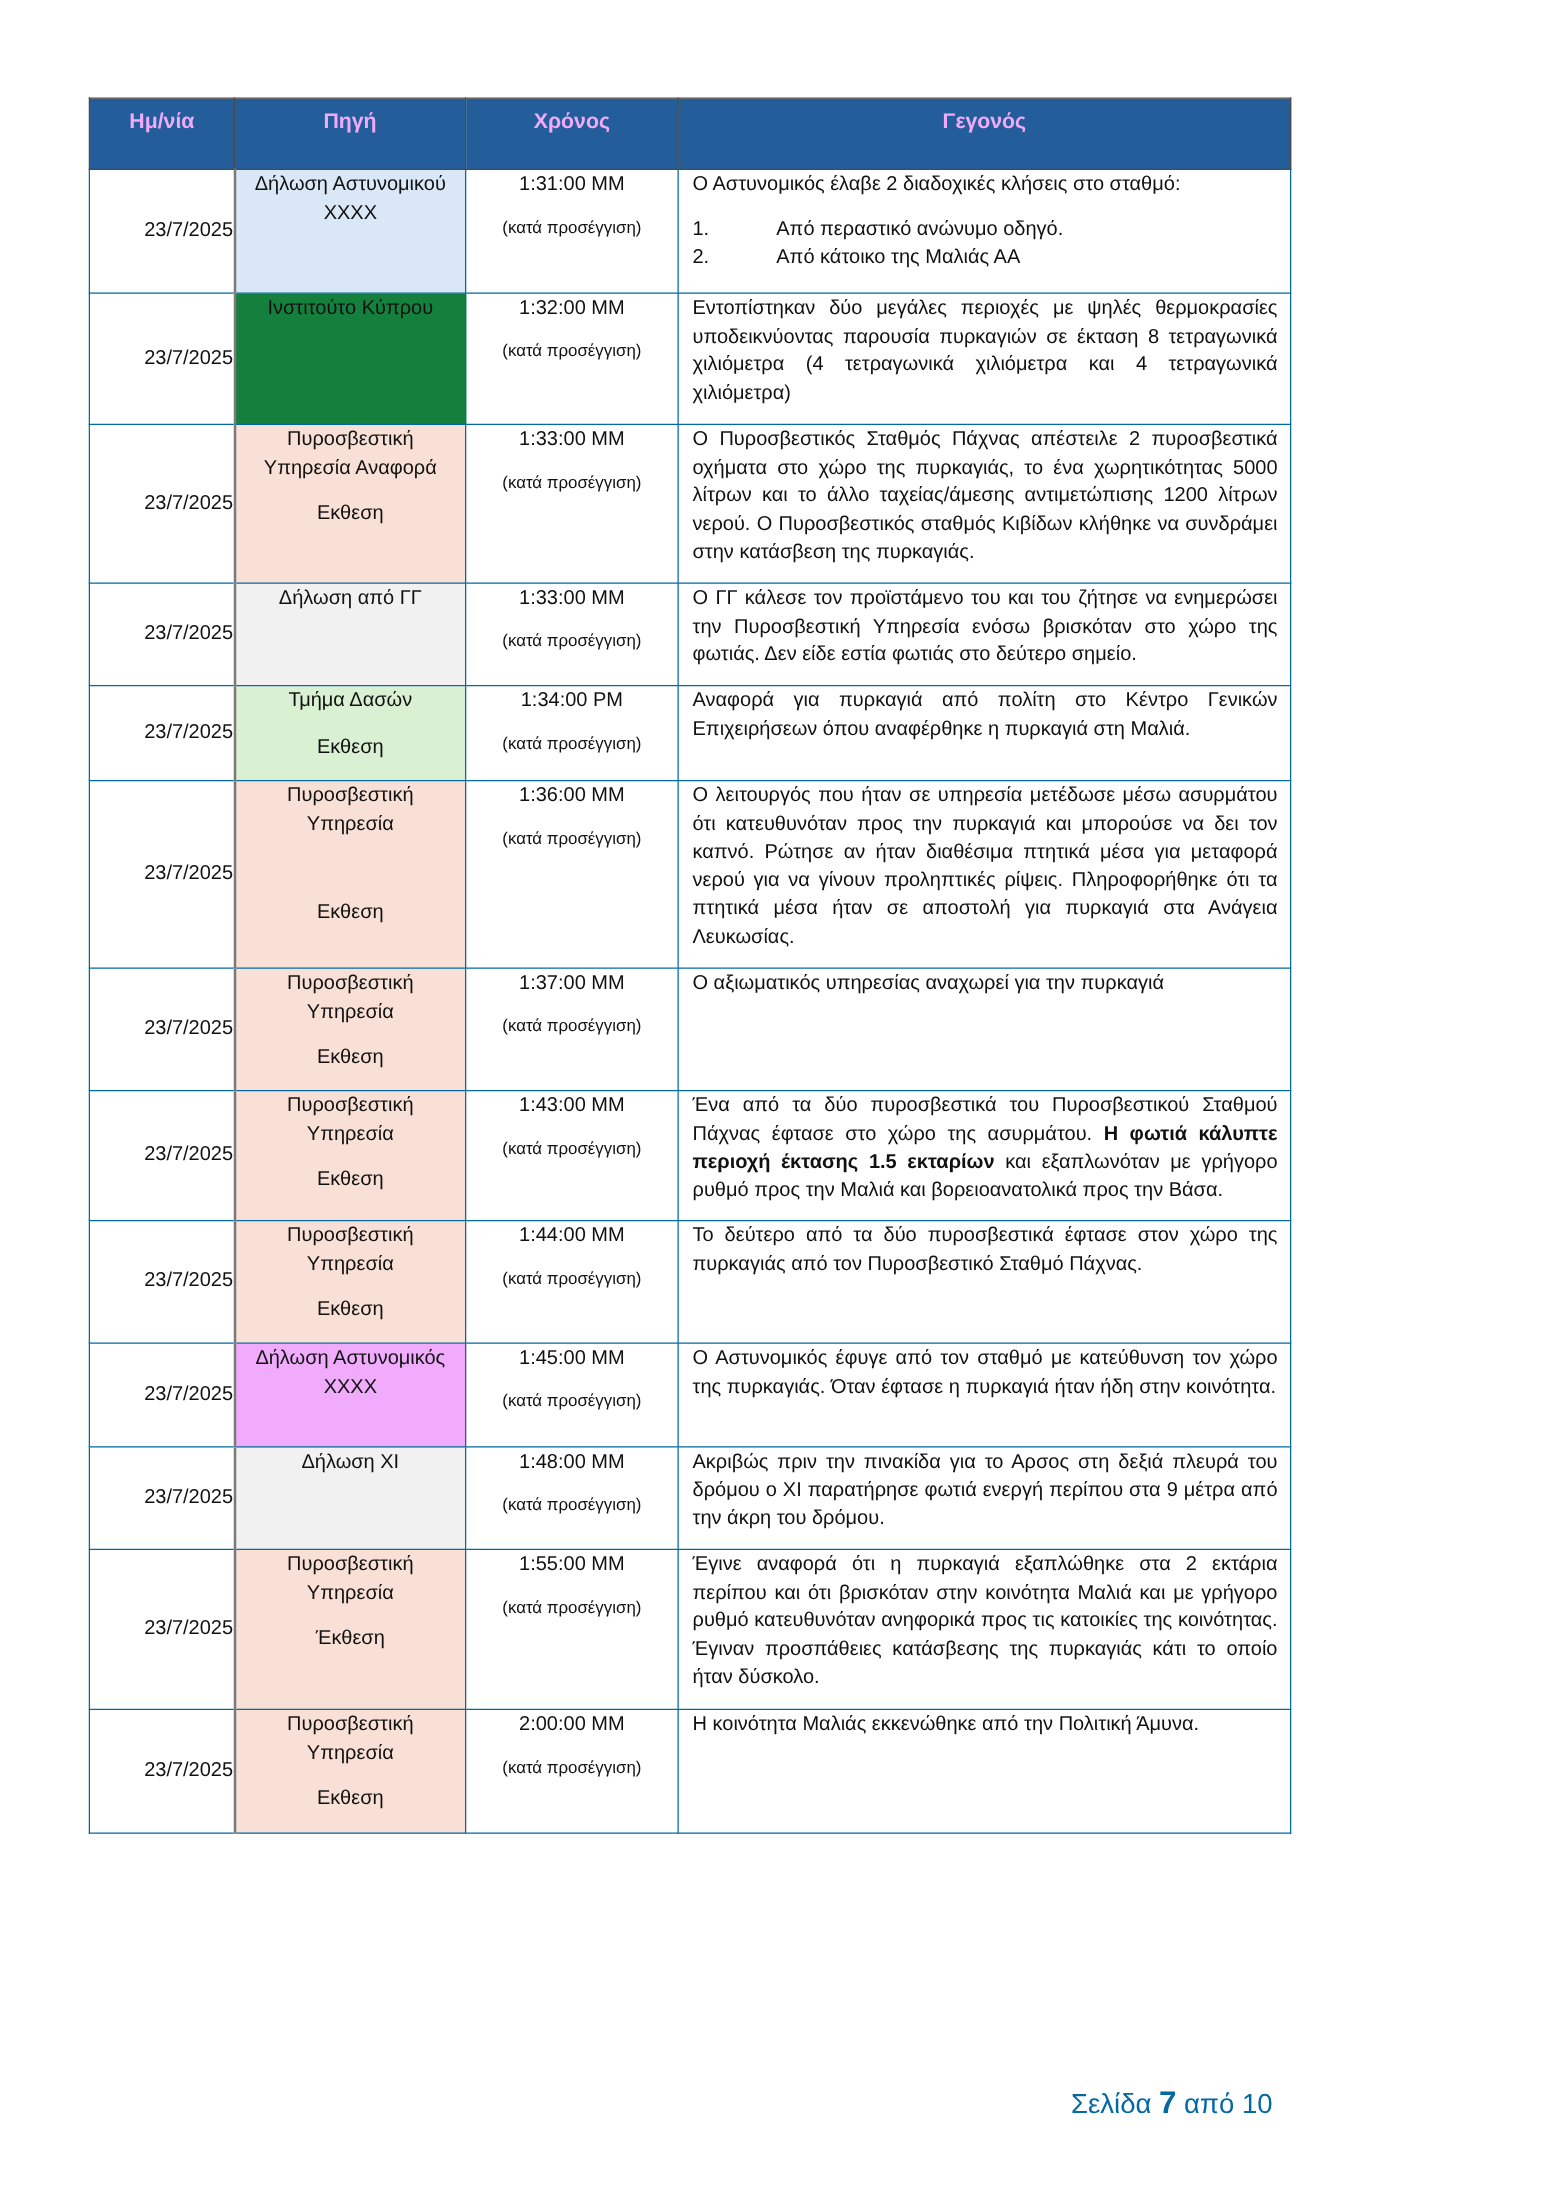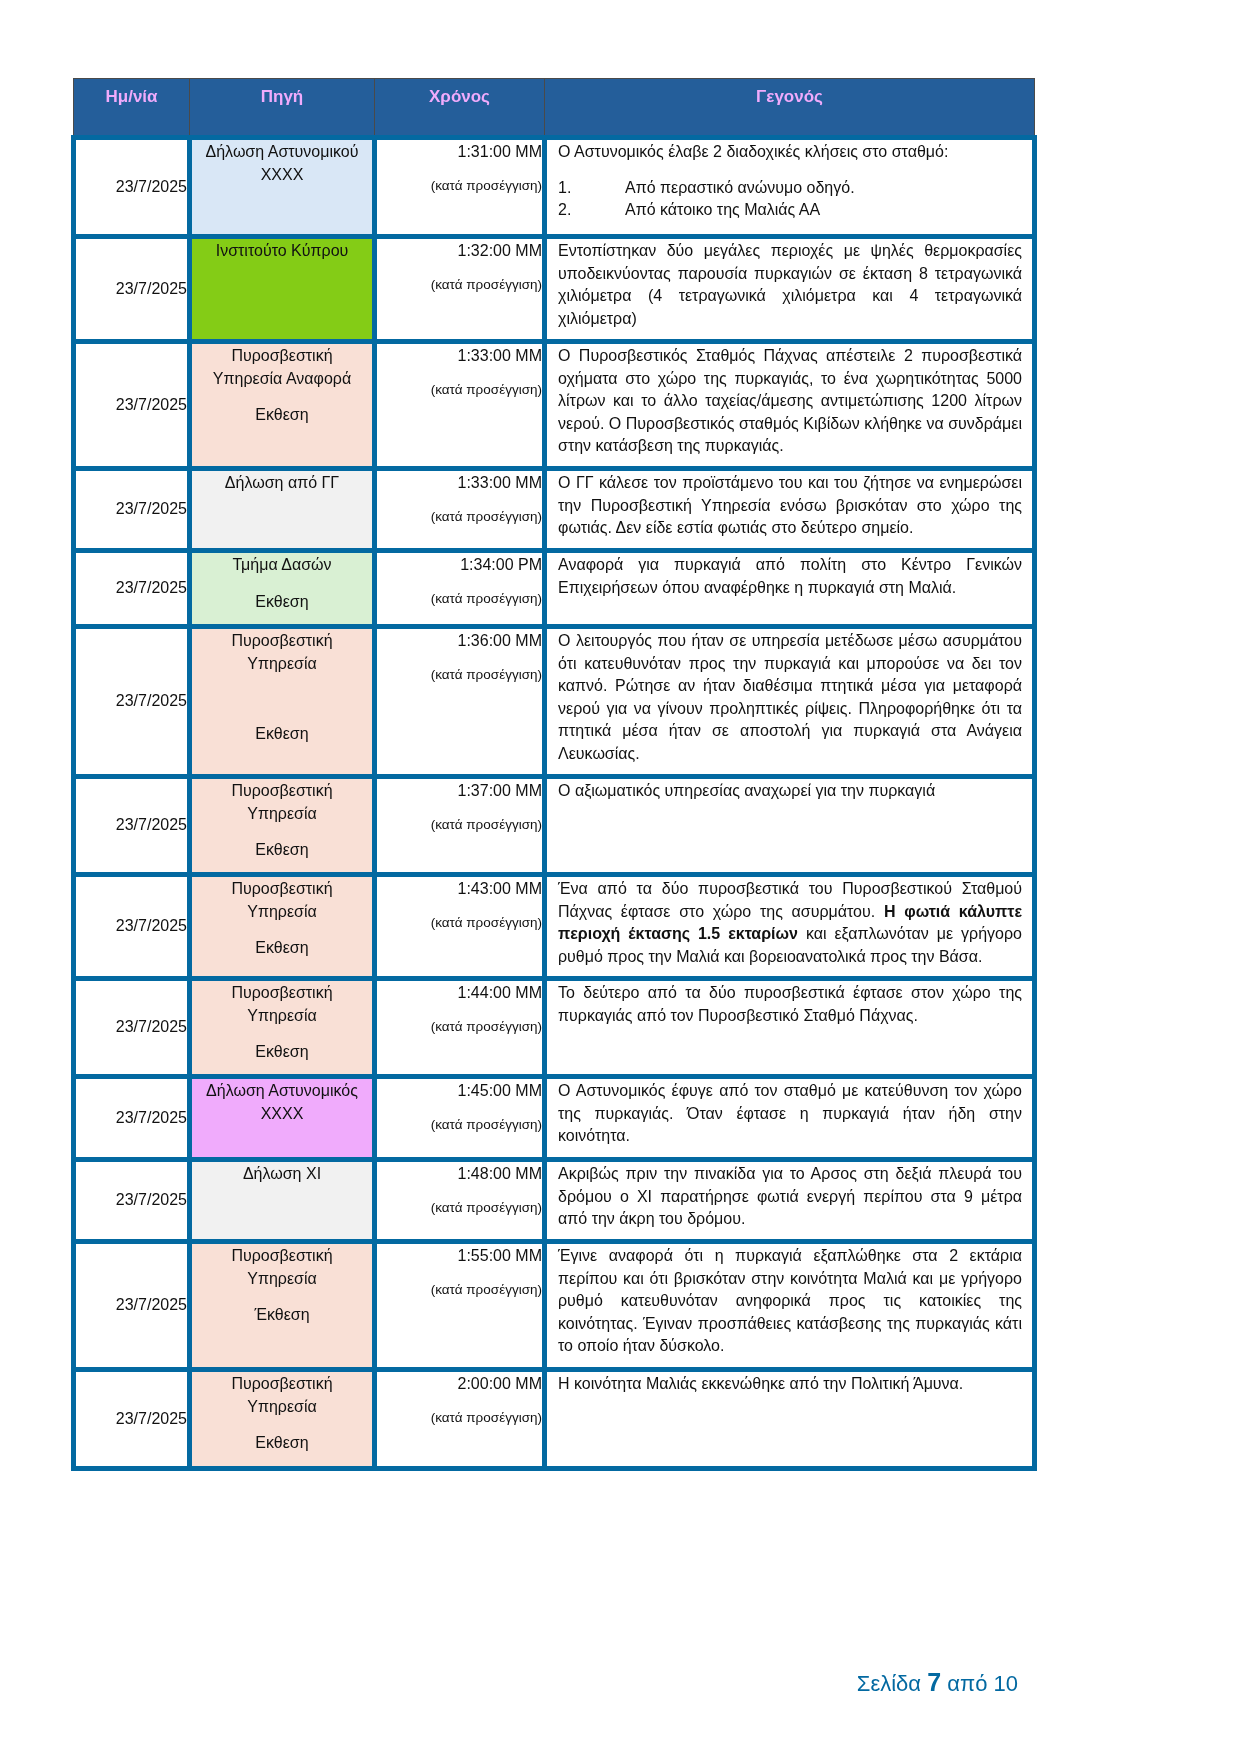--- a/index.html
+++ b/index.html
@@ -4,26 +4,26 @@
 <style>
   html, body { margin:0; padding:0; background:#ffffff; }
   body { width:1240px; height:1755px; position:relative; font-family:"Liberation Sans", sans-serif; color:#111; }
   .page { position:absolute; left:0; top:0; width:1240px; height:1755px; }
   table.log { position:absolute; left:71px; top:78px; width:961px; border-collapse:collapse; table-layout:fixed; }
   table.log col.c1 { width:116px; }
   table.log col.c2 { width:185px; }
   table.log col.c3 { width:170px; }
   table.log col.c4 { width:490px; }
   table.log th { background:#245e9a; color:#f0abfc; font-weight:bold; font-size:17px; height:47px; vertical-align:top; padding-top:8px; text-align:center; border:1px solid #4a4a4a; }
-  table.log td { border:5px solid #0369a1; vertical-align:top; font-size:16px; line-height:22.5px; padding:0; }
+  table.log td { border:1px solid #0369a1; vertical-align:top; font-size:16px; line-height:22.5px; padding:0; }
   table.log tr td:nth-child(2) { border-left:2px solid #7a7a7a; }
   td.date { vertical-align:middle !important; text-align:right; }
   td.src { text-align:center; padding-top:1px !important; }
   td.src .line { display:block; }
-  td.time { text-align:right; padding-top:1px !important; }
+  td.time { text-align:center; padding-top:1px !important; }
   td.time .t { display:block; }
   td.time .approx { display:block; font-size:13.5px; margin-top:11px; }
   td.ev { padding:1px 10px 0 11px !important; text-align:justify; }
   td.ev .p { display:block; }
   td.ev ol { margin:13px 0 0 0; padding:0; list-style:none; }
   td.ev ol li { display:flex; line-height:22px; }
   td.ev ol li .num { width:67px; display:inline-block; }
   b { font-weight:bold; }
   .footer { position:absolute; right:222px; top:1668px; font-size:22px; color:#0369a1; }
   .footer .num { font-weight:bold; font-size:25px; }
@@ -67,21 +67,21 @@
               </li>
               <li>
                 <span class="num">2.</span>
                 <span>Από κάτοικο της Μαλιάς ΑΑ</span>
               </li>
             </ol>
           </td>
         </tr>
         <tr style="height: 105px;">
           <td class="date">23/7/2025</td>
-          <td class="src" style="background: #84cc16;">
+          <td class="src" style="background: #15803d;">
             <span class="line">Ινστιτούτο Κύπρου</span>
           </td>
           <td class="time">
             <span class="t">1:32:00 ΜΜ</span>
             <span class="approx">(κατά προσέγγιση)</span>
           </td>
           <td class="ev">
             <span class="p">Εντοπίστηκαν δύο μεγάλες περιοχές με ψηλές θερμοκρασίες υποδεικνύοντας παρουσία πυρκαγιών σε έκταση 8 τετραγωνικά χιλιόμετρα (4 τετραγωνικά χιλιόμετρα και 4 τετραγωνικά χιλιόμετρα)</span>
           </td>
         </tr>

